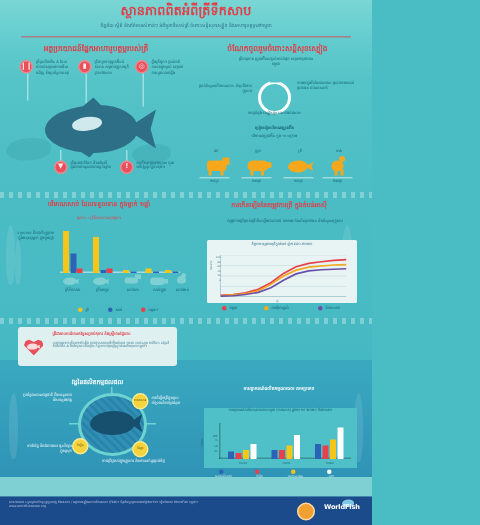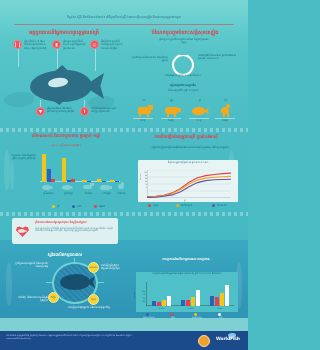--- a/index.html
+++ b/index.html
@@ -153,20 +153,21 @@
   <div class="title-band"></div>
 
   <div class="weed" style="left:4px;  top:150px; width:6px;  height:40px;"></div>
   <div class="weed" style="left:10px; top:160px; width:4px;  height:30px;"></div>
   <div class="weed" style="left:228px;top:150px; width:7px;  height:46px;"></div>
   <div class="weed" style="left:236px;top:262px; width:6px;  height:46px;"></div>
   <div class="weed" style="left:6px;  top:262px; width:6px;  height:44px;"></div>
   <div class="ghost-fish" style="left:4px;  top:92px; width:30px; height:15px;"></div>
   <div class="ghost-fish" style="left:88px; top:96px; width:26px; height:13px;"></div>
 
+  <div class="main-title t khm">ស្ថានភាពពិតអំពីត្រីទឹកសាប</div>
   <div class="sub-title  t khm">ទិន្នន័យ ស្ថិតិ និងព័ត៌មានសំខាន់ៗ អំពីតួនាទីរបស់ត្រី ចំពោះសន្តិសុខស្បៀង និងអាហារូបត្ថម្ភនៅកម្ពុជា</div>
   <div class="title-rule"></div>
 
   <div class="sec-head khm" style="left:8px; top:29px; width:112px;">អត្ថប្រយោជន៍ផ្នែកអាហារូបត្ថម្ភរបស់ត្រី</div>
 
   <div class="icirc" style="left:13px; top:40px;">
     <span class="gl">❙❙</span>
   </div>
   <div class="lbl khm" style="left:24px; top:40px; width:25px;">ត្រីផ្ដល់វីតាមីន A ដែលចាំបាច់សម្រាប់ការមើលឃើញ និងប្រព័ន្ធភាពស៊ាំ</div>
   <div class="leader" style="left:18px; top:49px; width:.6px; height:18px;"></div>

